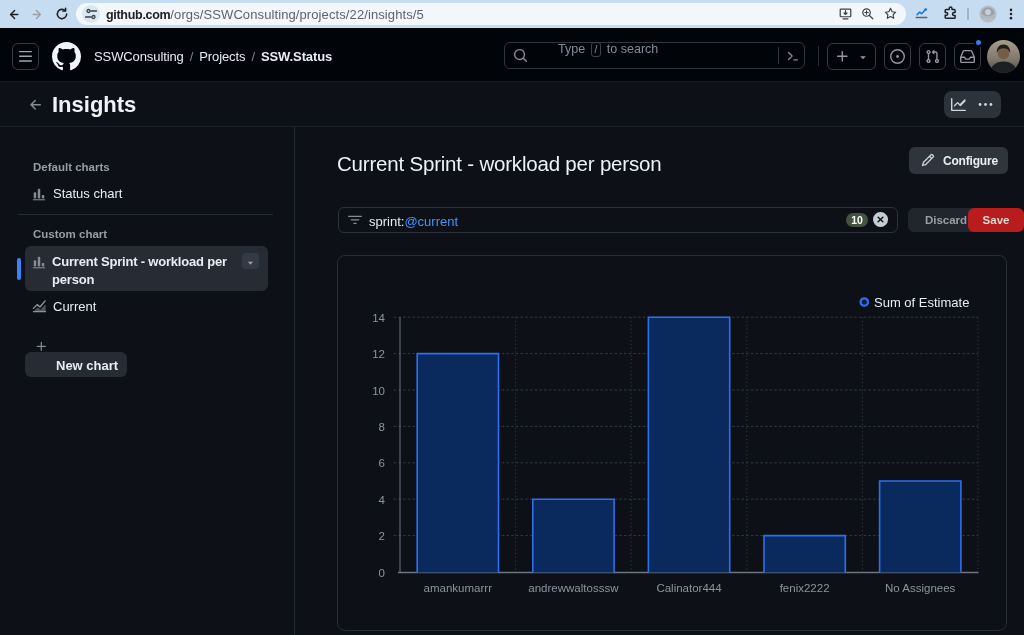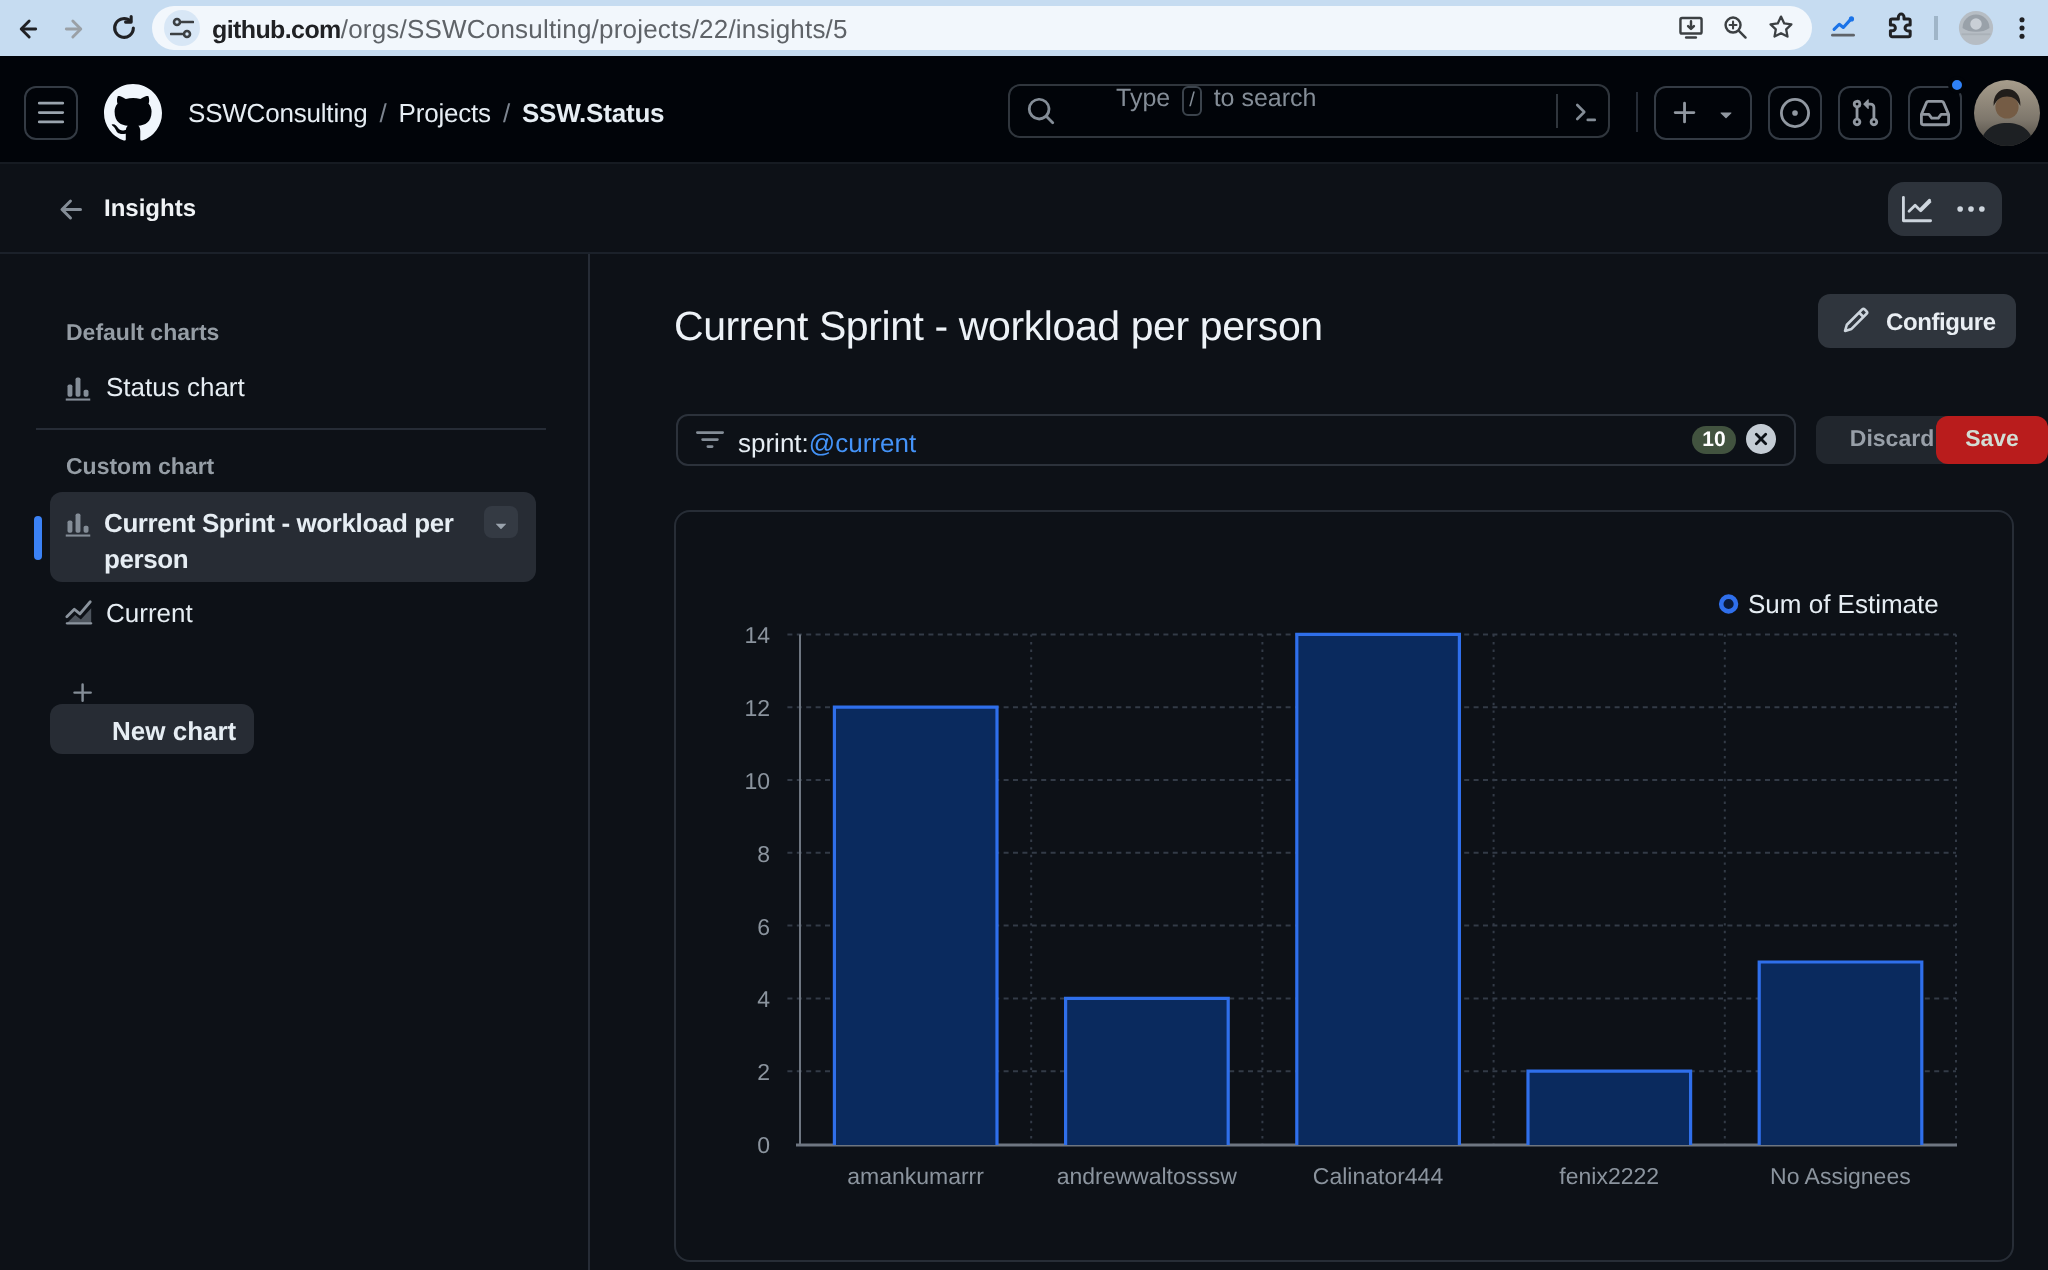--- a/index.html
+++ b/index.html
@@ -18,21 +18,21 @@
   #ghheader { position:absolute; left:0; top:28px; width:1024px; height:54px; background:#010409; border-bottom:1px solid #161b22; }
   .hbtn { position:absolute; border:1px solid #343b44; border-radius:6px; background:transparent; }
   #crumps { position:absolute; left:94px; top:49px; font-size:13px; letter-spacing:-0.1px; color:#e6edf3; white-space:nowrap; }
   #crumps .sep { color:#7d8590; padding:0 6px; font-weight:400; }
   #searchbox { position:absolute; left:504px; top:42px; width:301px; height:27px; border:1px solid #30363d; border-radius:6px; }
   #searchtext { position:absolute; left:530px; top:42px; font-size:12.5px; color:#848d97;margin-left:28px; }
   .key { display:inline-block; border:1px solid #3b434c; border-radius:3px; font-size:10px; padding:0 3px; margin:0 2px; color:#848d97; line-height:13px; }
 
   
   #insbar { position:absolute; left:0; top:82px; width:1024px; height:45px; background:#0d1117; border-bottom:1px solid #1b212a; }
-  #institle { position:absolute; left:52px; top:95px; font-size:12px; line-height:19px; font-weight:bold; color:#f0f3f6; }
+  #institle { position:absolute; left:52px; top:95px; font-size:22px; line-height:19px; font-weight:bold; color:#f0f3f6; }
   #insbtns { position:absolute; left:944px; top:91px; width:57px; height:27px; background:#2d333b; border-radius:8px; }
 
   
   #sidebar { position:absolute; left:0; top:127px; width:295px; height:508px; border-right:1px solid #262c36; }
   .sideLabel { position:absolute; left:33px; font-size:11.5px; font-weight:bold; color:#959da5; }
   .sideItem { position:absolute; left:53px; font-size:13px; color:#e6edf3; }
   #selItem { position:absolute; left:25px; top:246px; width:243px; height:45px; background:#272c34; border-radius:6px; }
   #selBar { position:absolute; left:17px; top:258px; width:4px; height:22px; background:#3b82f6; border-radius:2px; }
   #selText { position:absolute; left:52px; top:253px; width:185px; letter-spacing:-0.2px; font-size:13px; font-weight:bold; color:#e6edf3; line-height:18px; }
   #caretBtn { position:absolute; left:242px; top:253px; width:17px; height:16px; background:#343a43; border-radius:4px; }

